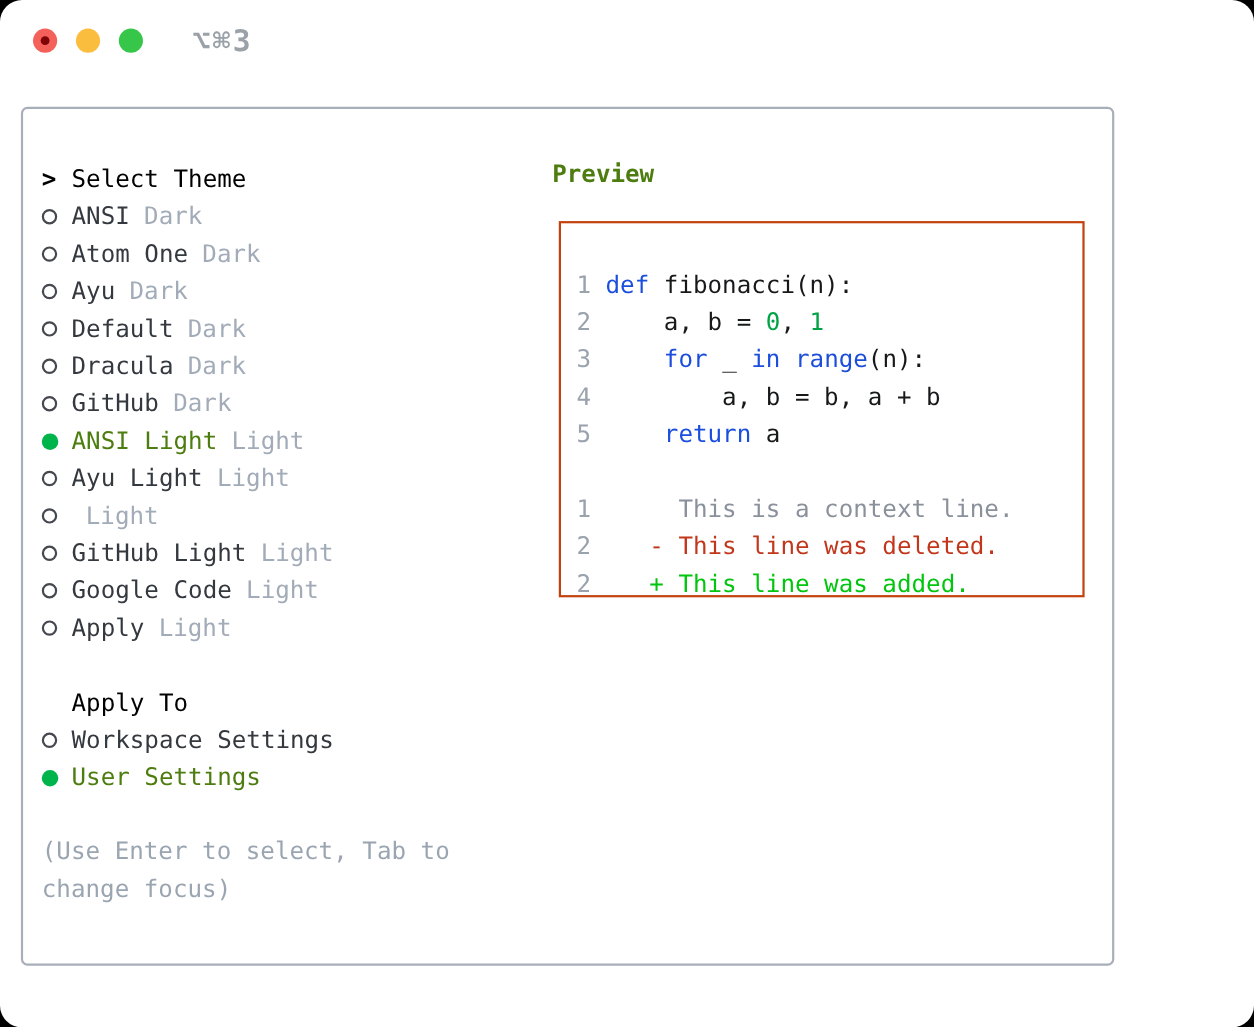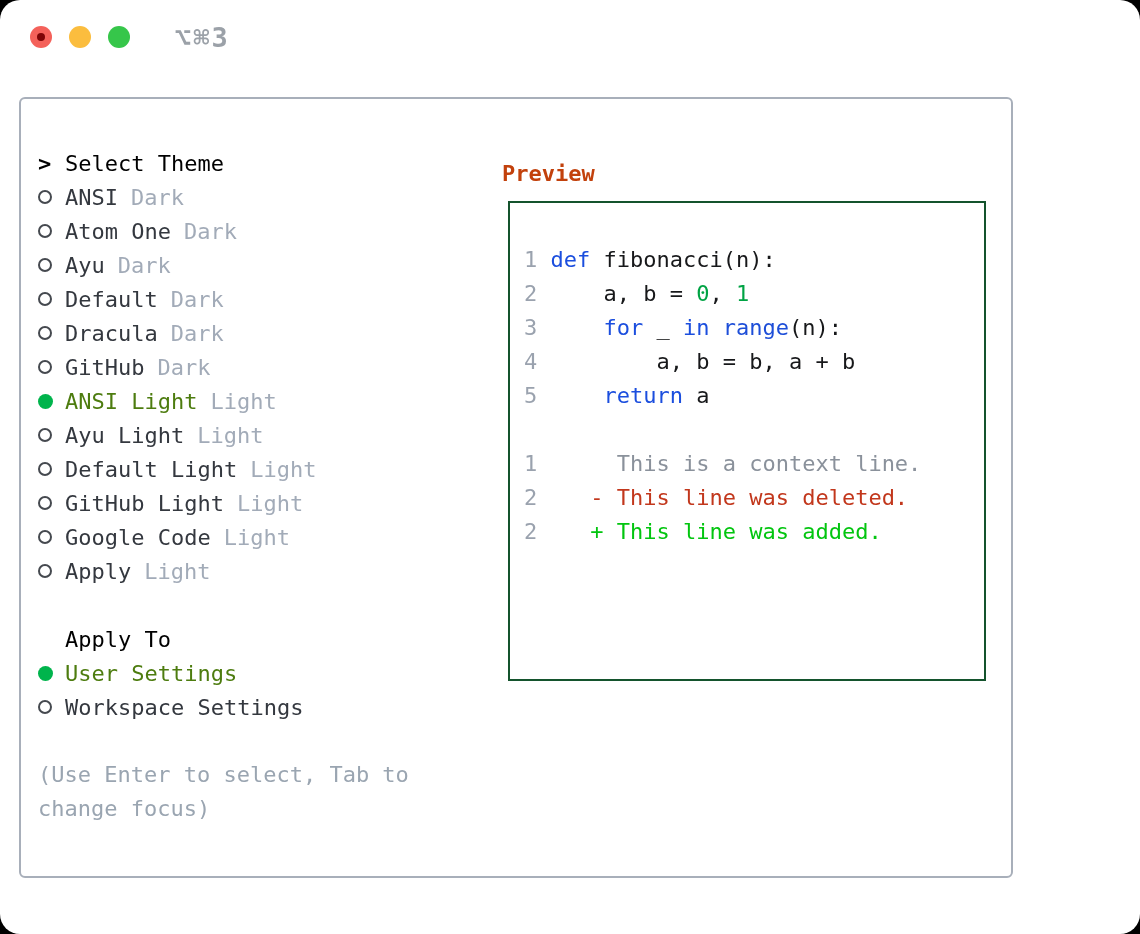--- a/index.html
+++ b/index.html
@@ -35,23 +35,23 @@
   .prompt { font-weight:bold; color:#000; }
   .hdr { font-weight:normal; color:#000; }
   .subhdr { color:#000; }
   .name { color:#34383f; }
   .row.selected .name, .row.selected .label { color:#4d7c0f; }
   .muted { color:#a2abb8; margin-left:13px; }
   .spacer { height:34px; }
   .hint { color:#9aa5b1; font-size:22px; line-height:34px; width:400px; }
 
   
-  .preview-hdr { position:absolute; left:481px; top:47px; font-size:22px; font-weight:bold; color:#c2410c;margin-top:15px; }
-  .preview-box { position:absolute; left:487px; top:102px; width:478px; height:480px;
-    border:2px solid #14532d; background:#fff; overflow:hidden; }
+  .preview-hdr { position:absolute; left:481px; top:47px; font-size:22px; font-weight:bold; color:#4d7c0f; }
+  .preview-box { position:absolute; left:487px; top:102px; width:478px; height:342px;
+    border:2px solid #c2410c; background:#fff; overflow:hidden; }
   .code { margin:0; padding:40px 8px 0 14px; font-size:22px; }
   .cl { height:34px; line-height:34px; white-space:pre; }
   .ln  { color:#9aa2ae; }
   .c   { color:#17181a; }
   .kw  { color:#1b4ede; }
   .bi  { color:#1d4ed8; }
   .nu  { color:#00a344; }
   .ctx { color:#8a919b; }
   .del { color:#c2371c; }
   .add { color:#02c50f; }
@@ -80,36 +80,36 @@
 
       <div id="theme-list">
           <div class="row"><span class="bullet-col"><span class="radio"></span></span><span class="name label">ANSI</span><span class="muted">Dark</span></div>
           <div class="row"><span class="bullet-col"><span class="radio"></span></span><span class="name label">Atom One</span><span class="muted">Dark</span></div>
           <div class="row"><span class="bullet-col"><span class="radio"></span></span><span class="name label">Ayu</span><span class="muted">Dark</span></div>
           <div class="row"><span class="bullet-col"><span class="radio"></span></span><span class="name label">Default</span><span class="muted">Dark</span></div>
           <div class="row"><span class="bullet-col"><span class="radio"></span></span><span class="name label">Dracula</span><span class="muted">Dark</span></div>
           <div class="row"><span class="bullet-col"><span class="radio"></span></span><span class="name label">GitHub</span><span class="muted">Dark</span></div>
           <div class="row selected"><span class="bullet-col"><span class="radio on"></span></span><span class="name label">ANSI Light</span><span class="muted">Light</span></div>
           <div class="row"><span class="bullet-col"><span class="radio"></span></span><span class="name label">Ayu Light</span><span class="muted">Light</span></div>
-          <div class="row"><span class="bullet-col"><span class="radio"></span></span><span class="name label">Default Light</span><span class="muted">Light</span></div>
+          <div class="row"><span class="bullet-col"><span class="radio"></span></span><span class="muted">Light</span></div>
           <div class="row"><span class="bullet-col"><span class="radio"></span></span><span class="name label">GitHub Light</span><span class="muted">Light</span></div>
           <div class="row"><span class="bullet-col"><span class="radio"></span></span><span class="name label">Google Code</span><span class="muted">Light</span></div>
           <div class="row"><span class="bullet-col"><span class="radio"></span></span><span class="name label">Apply</span><span class="muted">Light</span></div>
         </div>
 
       <div class="spacer"></div>
 
       <div class="row">
         <span class="bullet-col"></span>
         <span class="subhdr">Apply To</span>
       </div>
 
       <div id="apply-list">
+          <div class="row"><span class="bullet-col"><span class="radio"></span></span><span class="name label">Workspace Settings</span></div>
           <div class="row selected"><span class="bullet-col"><span class="radio on"></span></span><span class="name label">User Settings</span></div>
-          <div class="row"><span class="bullet-col"><span class="radio"></span></span><span class="name label">Workspace Settings</span></div>
         </div>
 
       <div class="spacer"></div>
 
       <div class="hint">(Use Enter to select, Tab to change focus)</div>
     </div>
 
     <div class="preview-hdr">Preview</div>
 
     <div class="preview-box">

